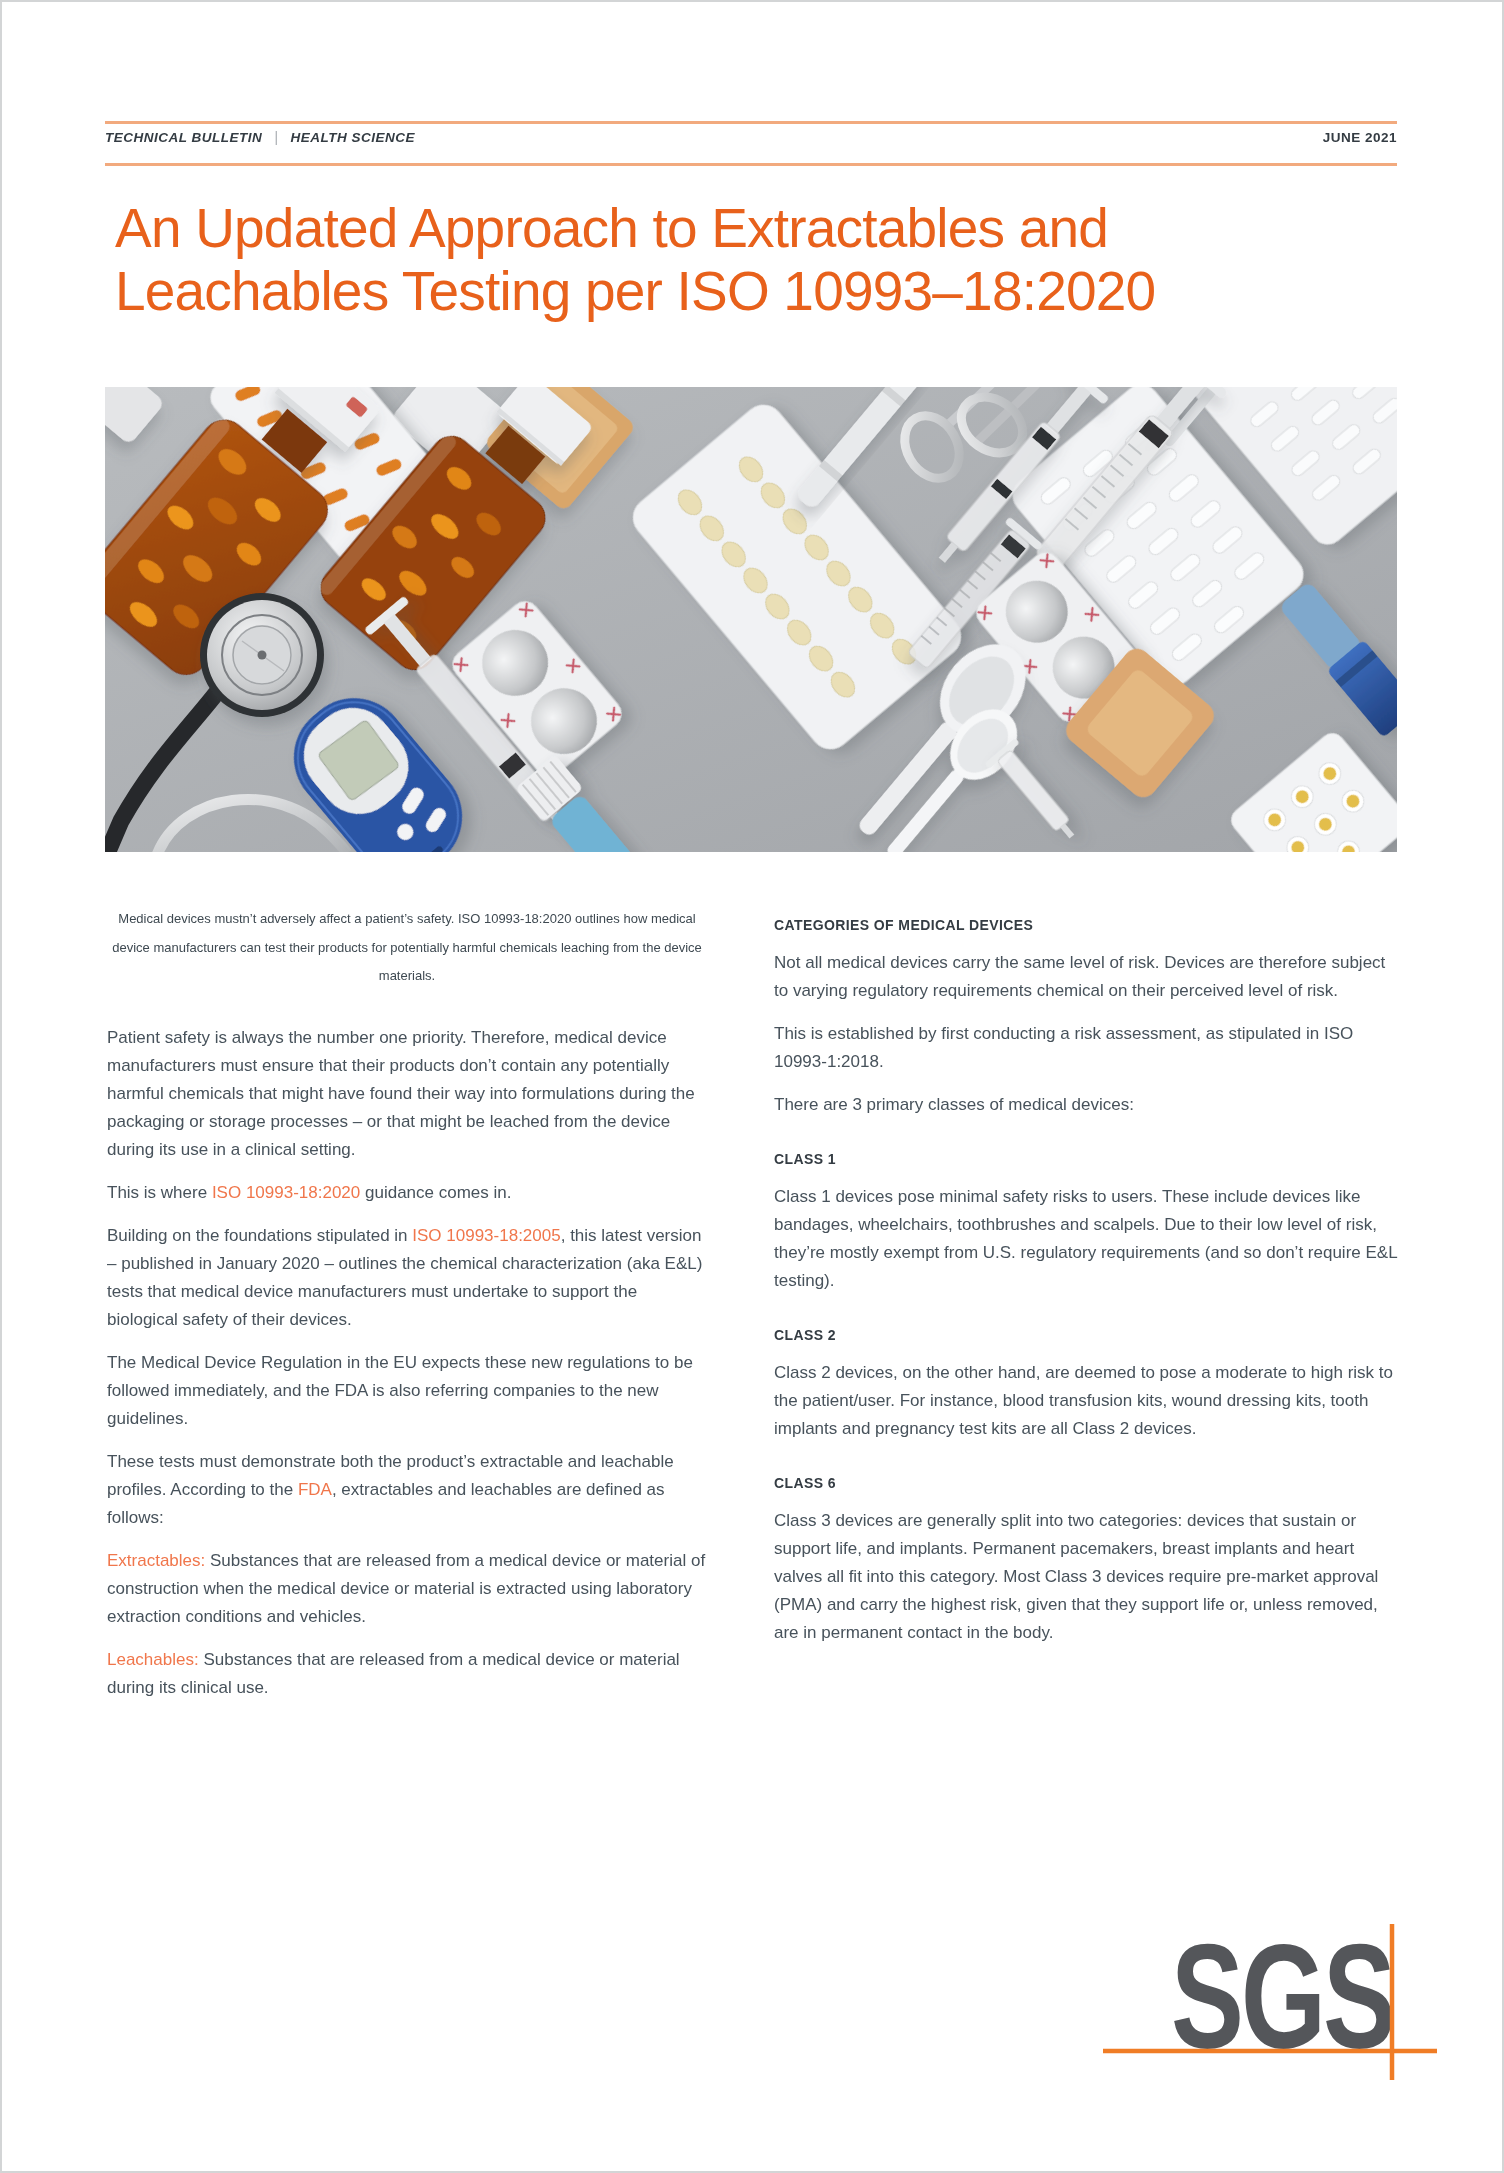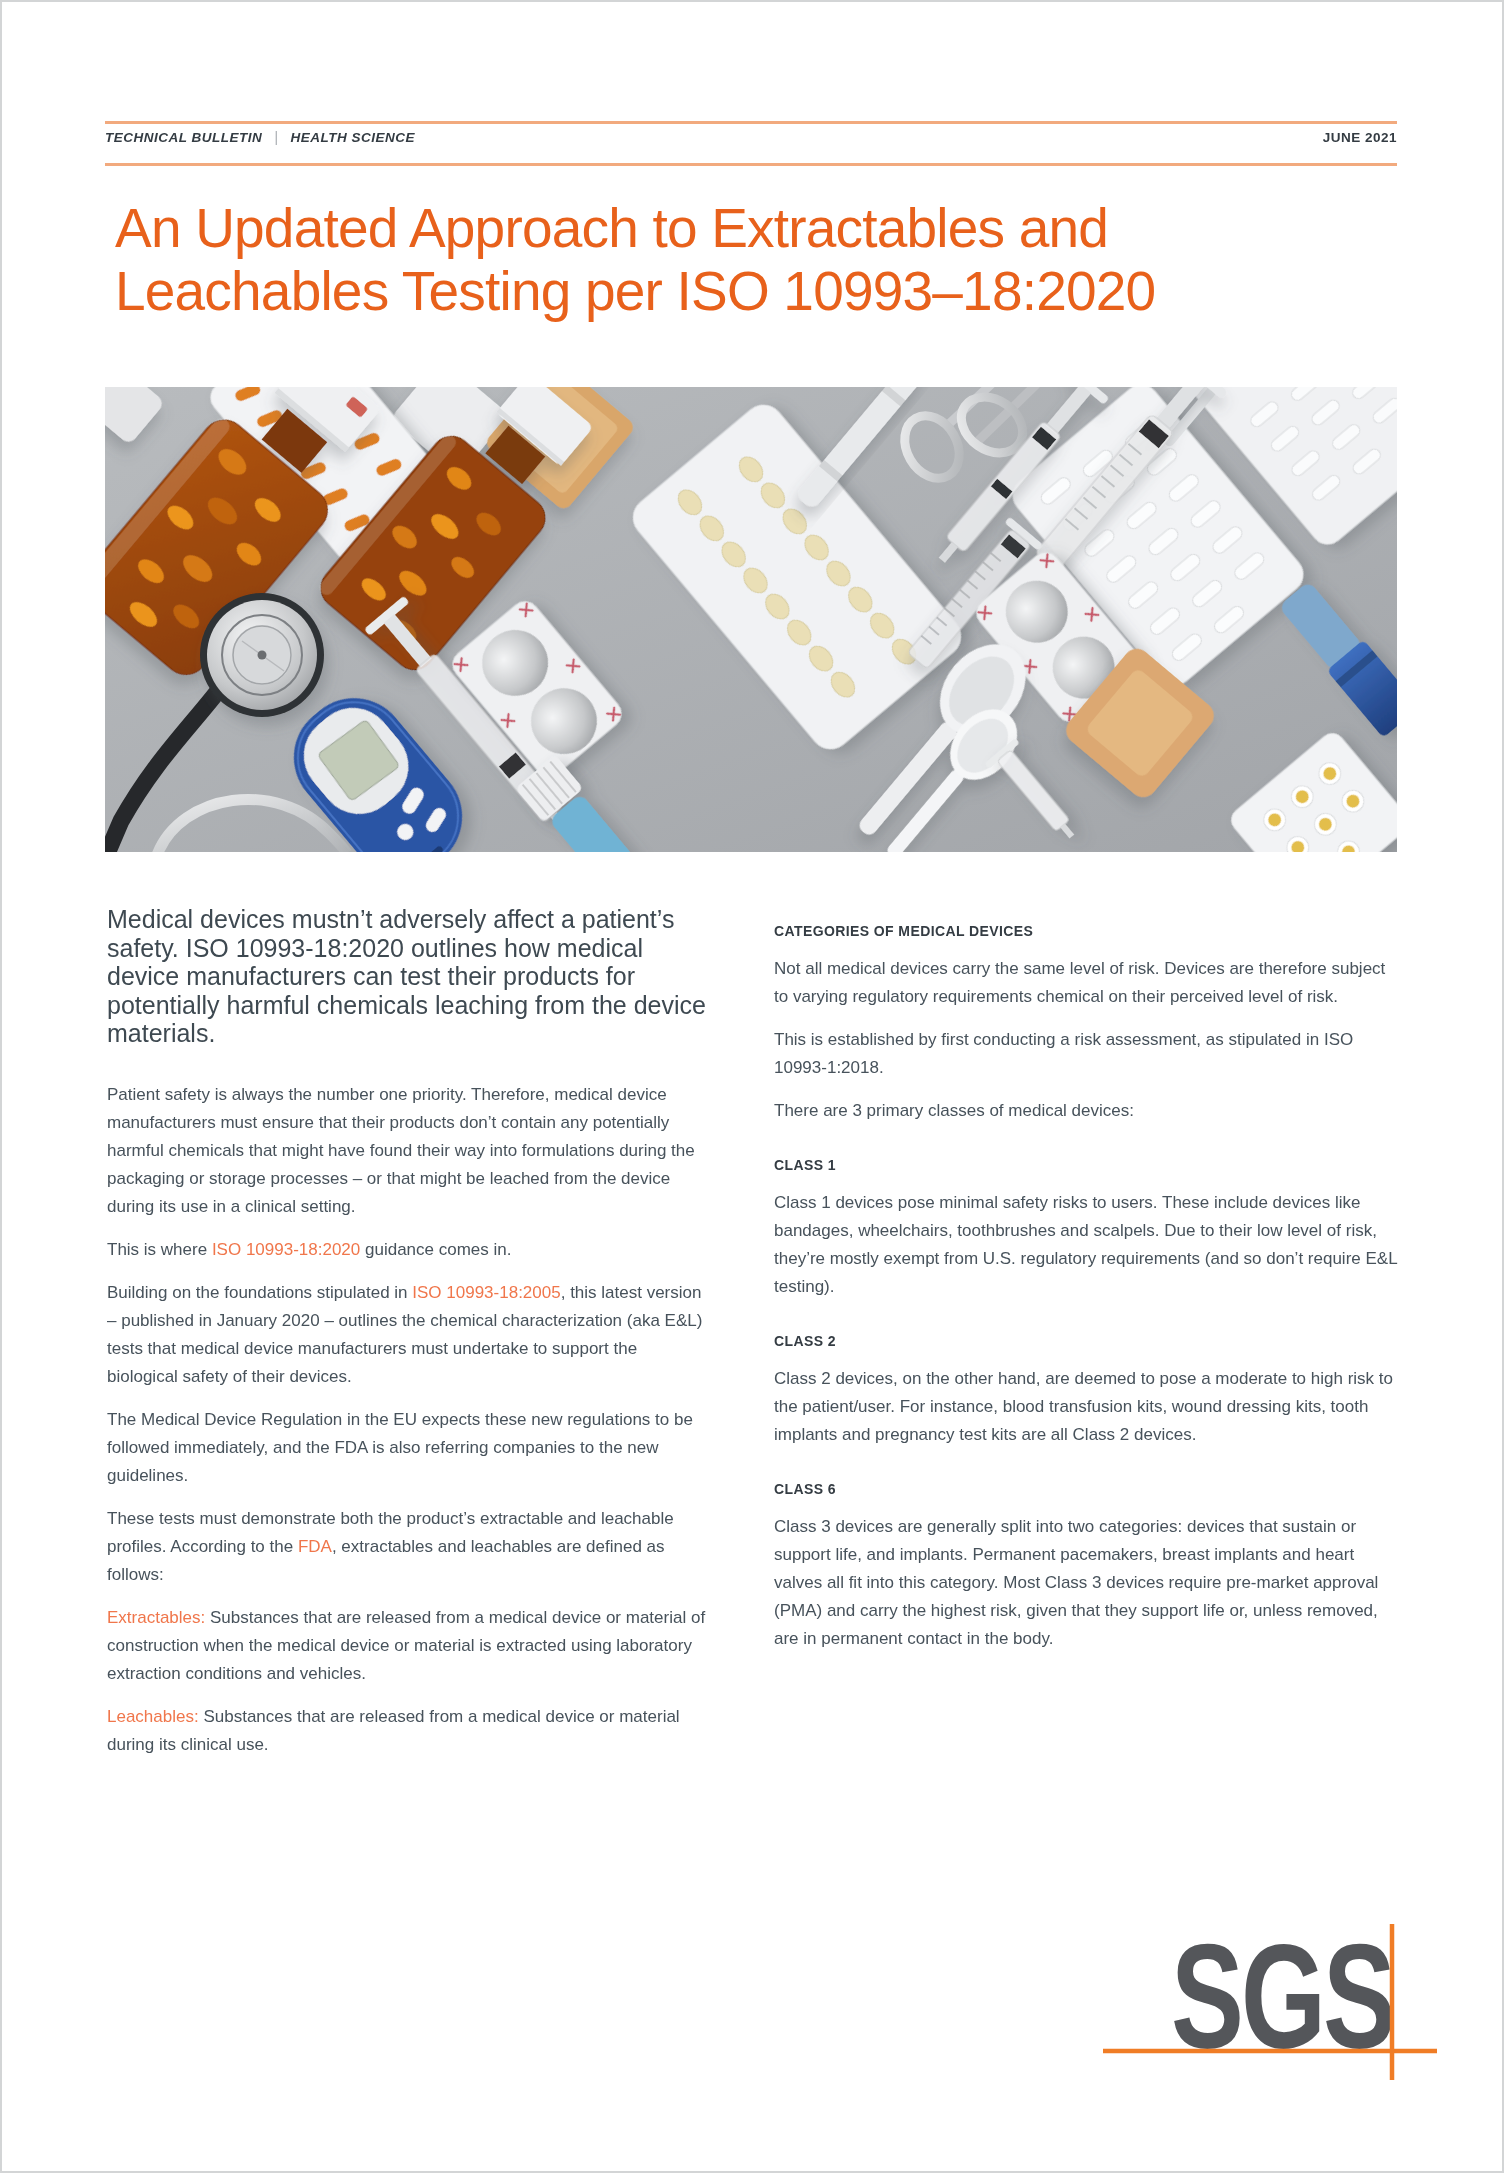--- a/index.html
+++ b/index.html
@@ -29,27 +29,27 @@
   
   .hero { position:absolute; left:103px; top:385px; width:1292px; height:465px;
           overflow:hidden; }
   .hero svg { display:block; }
   
   .col { position:absolute; top:903px; font-size:17px; line-height:28px;
          color:var(--body_text,#47525B); }
   .col.left  { left:105px; width:600px; }
   .col.right { left:772px; width:625px; }
   .col p { margin:0 0 15px 0; }
-  p.lead { font-size:25px; line-height:28.5px; margin:0 0 33px 0;
-           color:var(--lead_text,#3E4951); }
+  p.lead { font-size:13px; line-height:28.5px; margin:0 0 33px 0;
+           color:var(--lead_text,#3E4951);text-align:center; }
   .link  { color:var(--link_orange,#F0764B); text-decoration:none; cursor:pointer; }
   .term  { color:var(--link_orange,#F0764B); }
   .sec-h { font-size:14px; line-height:20px; font-weight:bold; letter-spacing:.4px;
            color:var(--heading_text,#343C43); margin:30px 0 14px 0; }
-  .sec-h.first { margin-top:16px; }
+  .sec-h.first { margin-top:10px; }
   
   .sgs-logo { position:absolute; left:1095px; top:1912px; width:345px; height:172px; }
 </style>
 </head>
 <body>
 
 <div class="page">
 
   <div class="rule top"></div>
   <div class="masthead-row">

